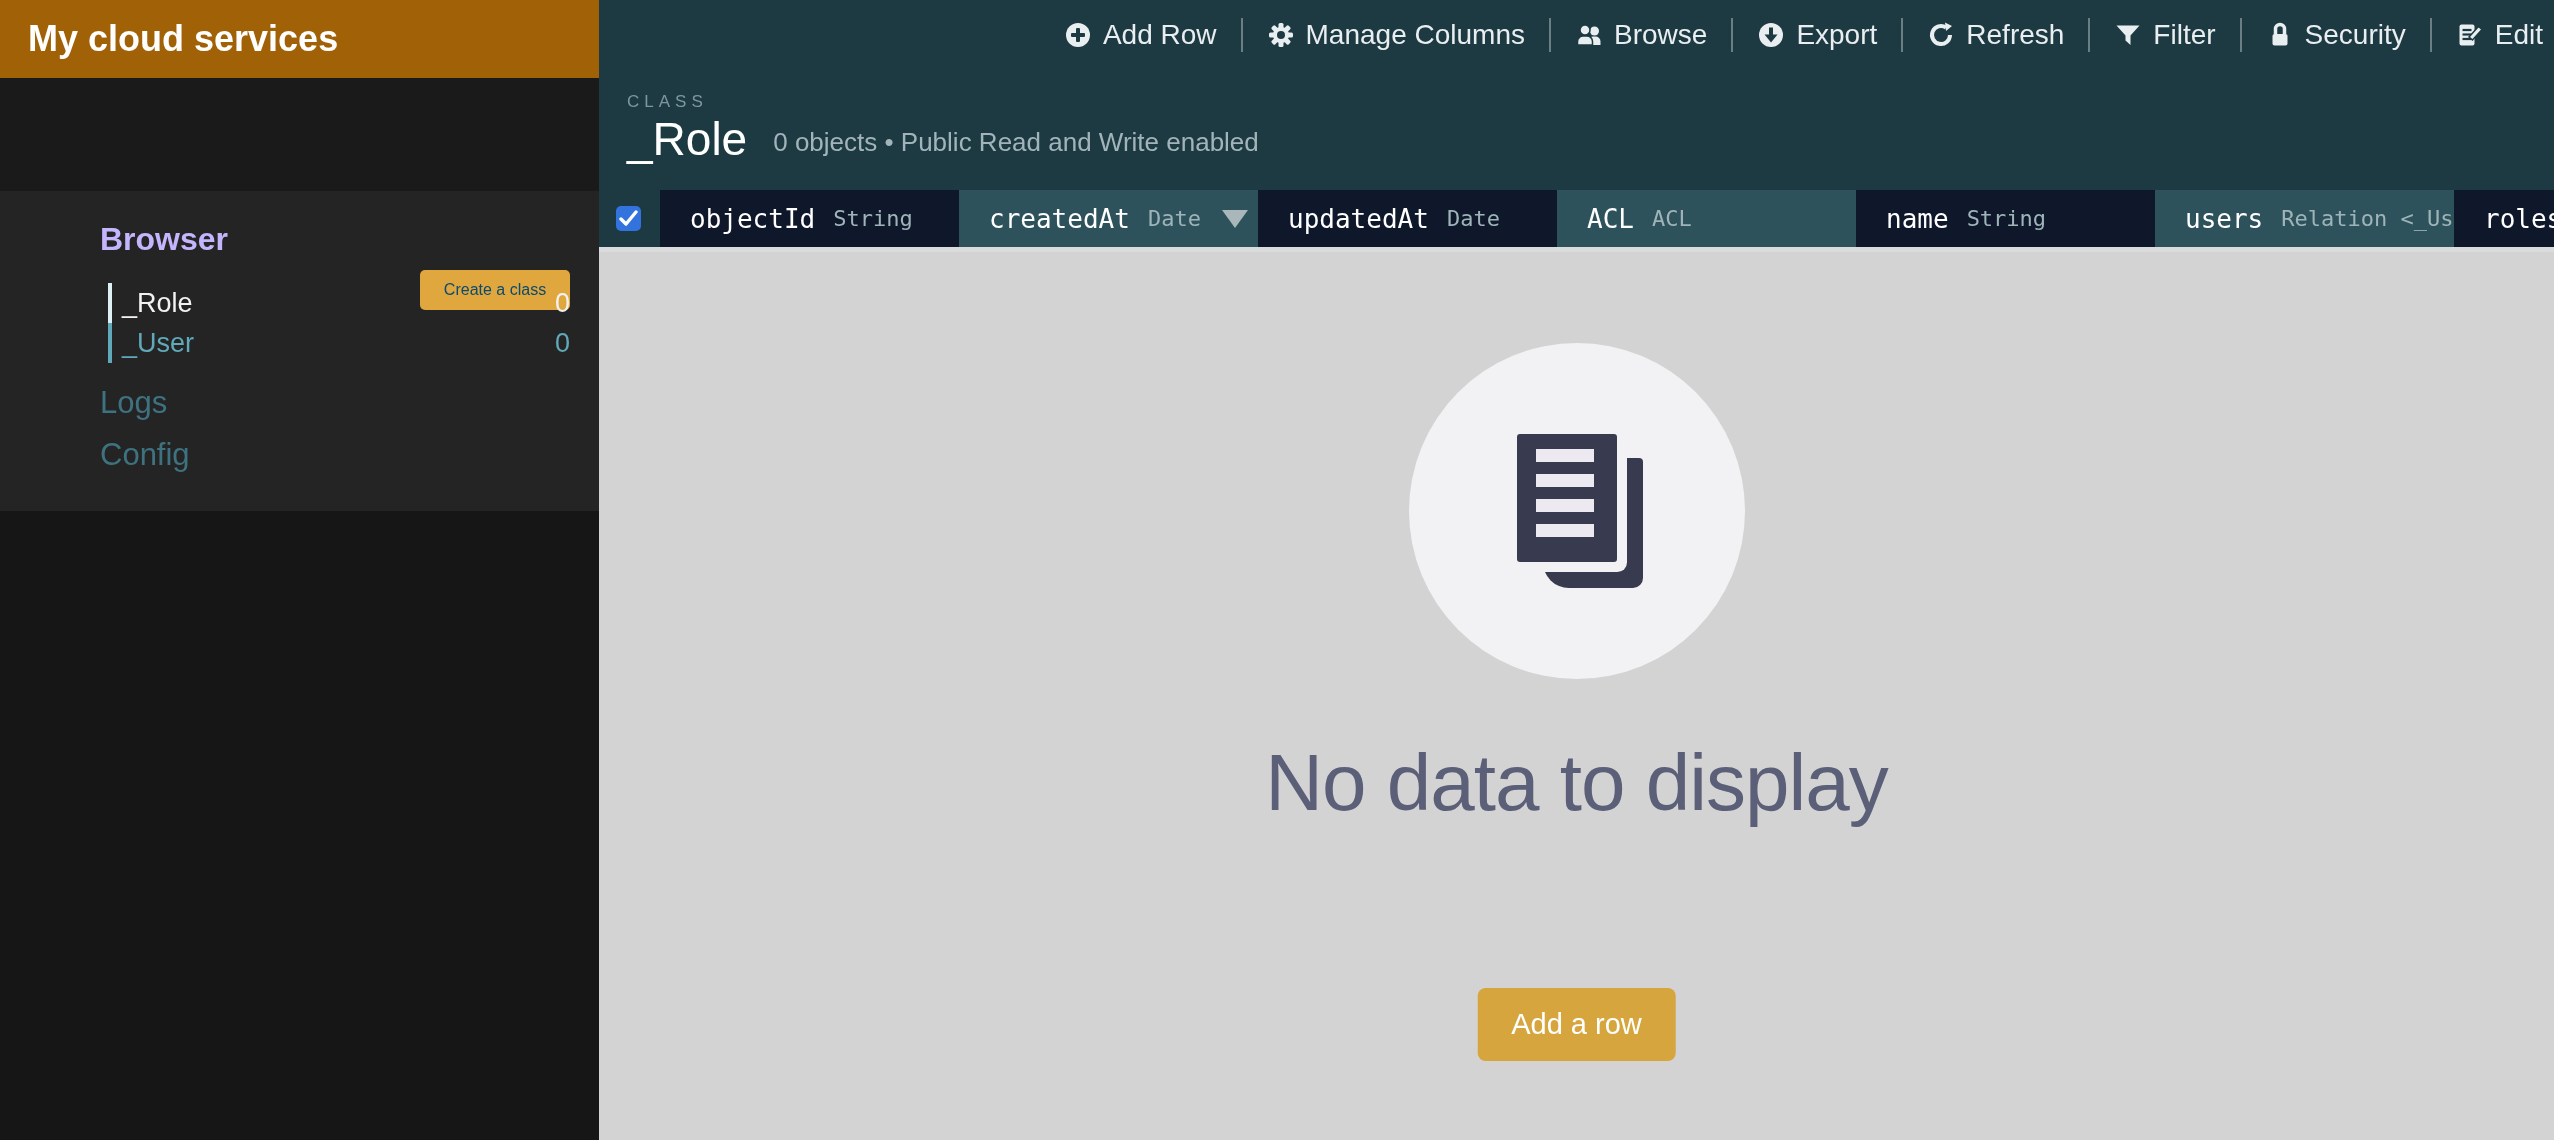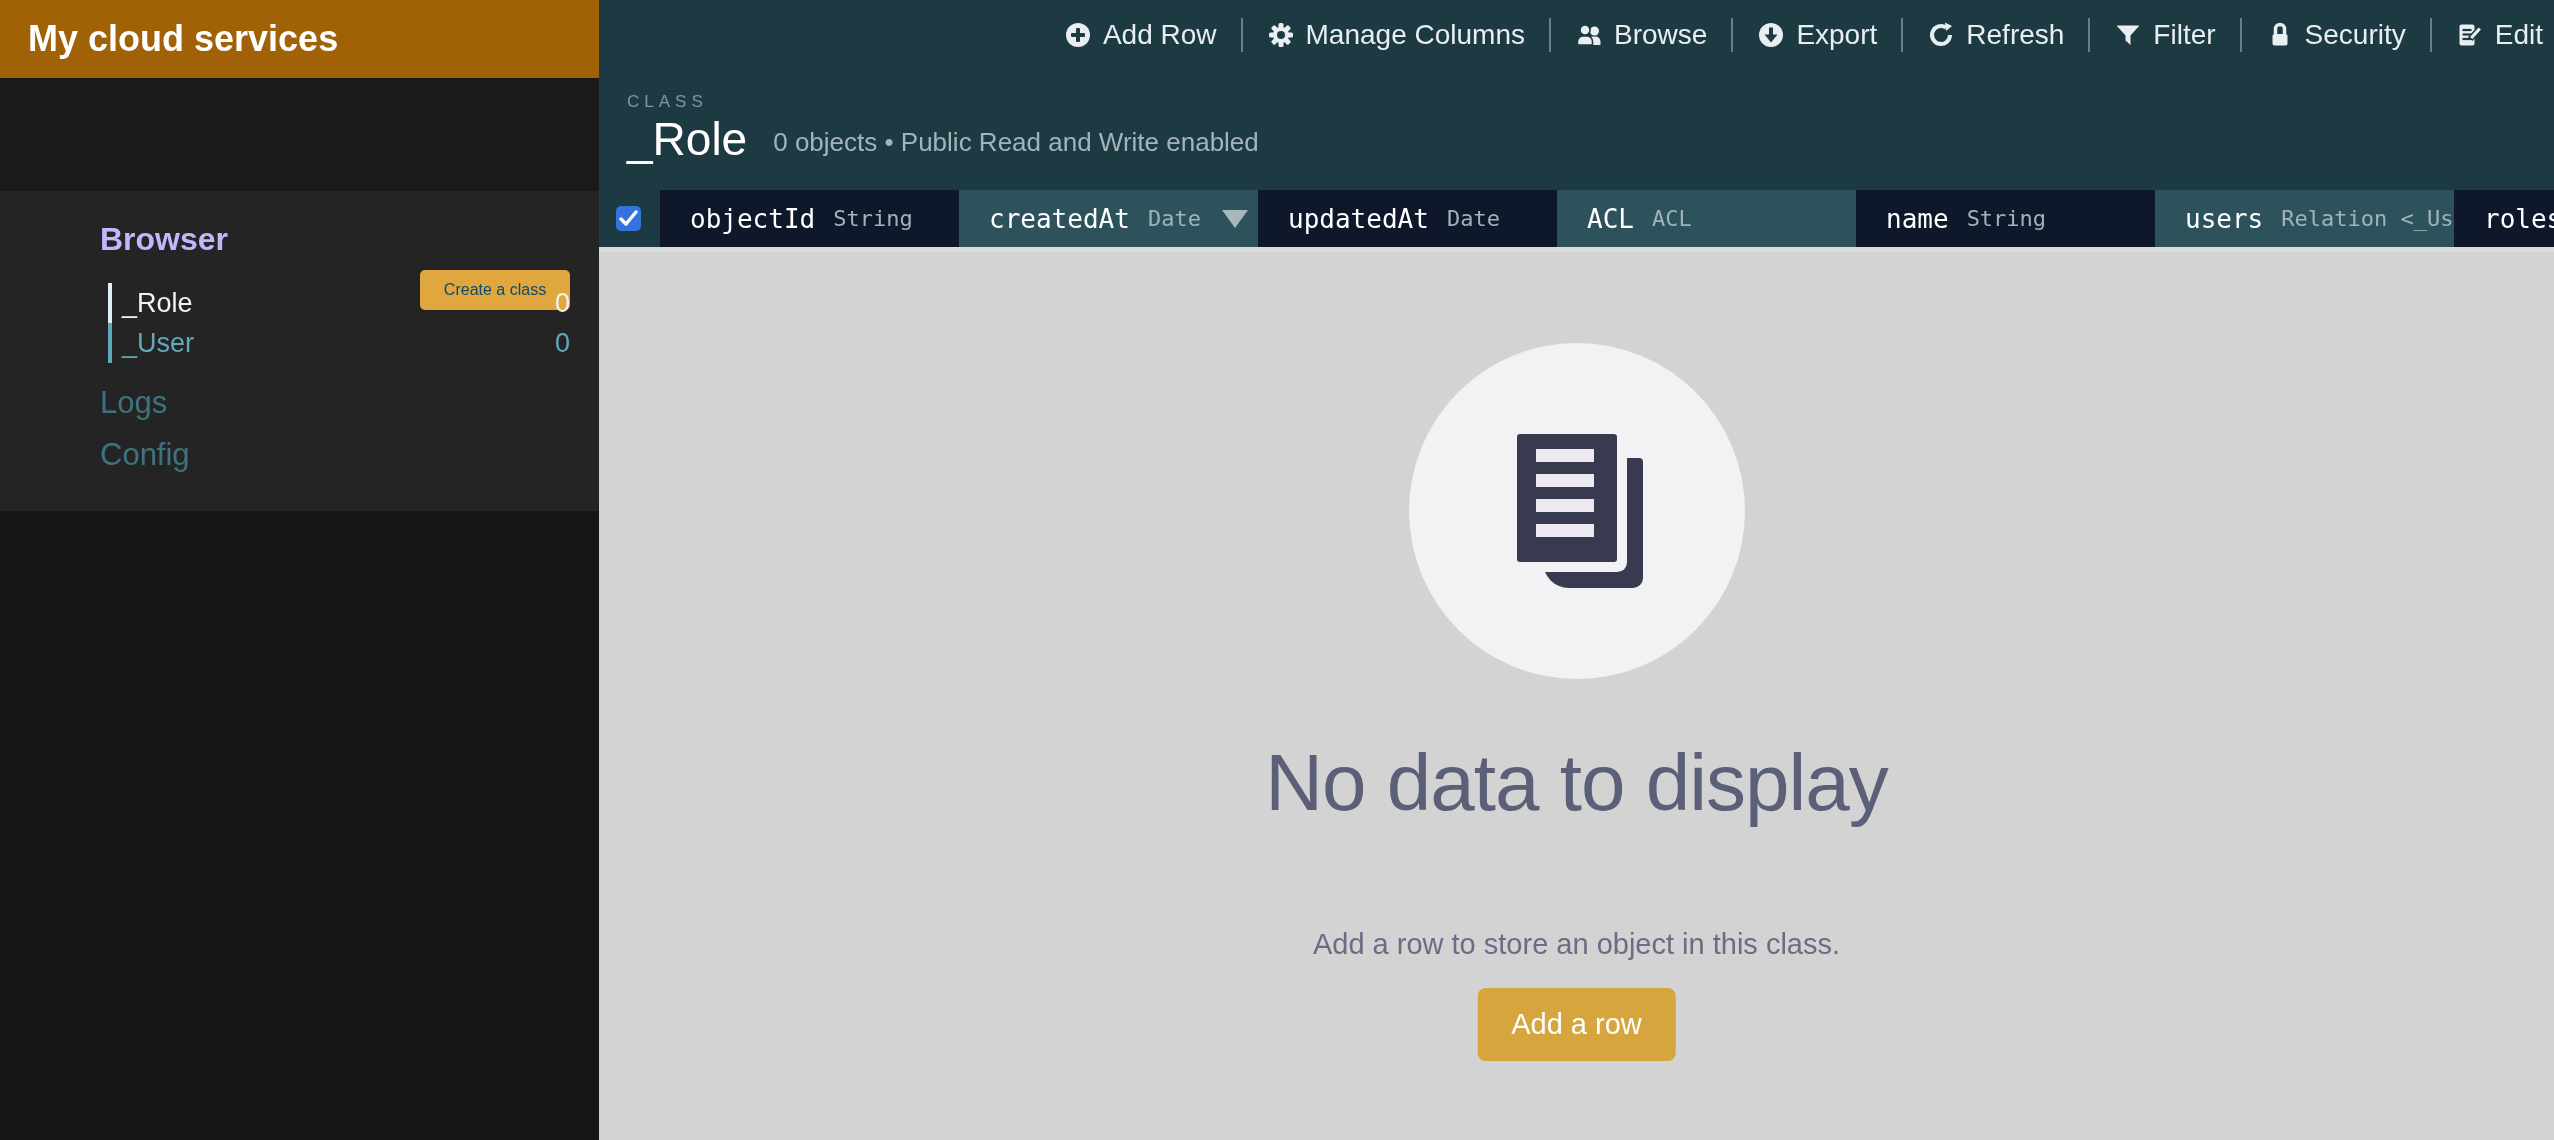--- a/index.html
+++ b/index.html
@@ -257,17 +257,16 @@
         <div class="sheet-back"></div>
         <div class="sheet-front">
           <div class="sheet-line" style="top:15px"></div>
           <div class="sheet-line" style="top:40px"></div>
           <div class="sheet-line" style="top:65px"></div>
           <div class="sheet-line" style="top:90px"></div>
         </div>
       </div>
 
       <div class="empty-title">No data to display</div>
-      <div class="empty-caption">Add a row to store an object in this class.</div>
       <button class="add-row-btn">Add a row</button>
     </div>
   </div>
 </div>
 
 </body></html>

